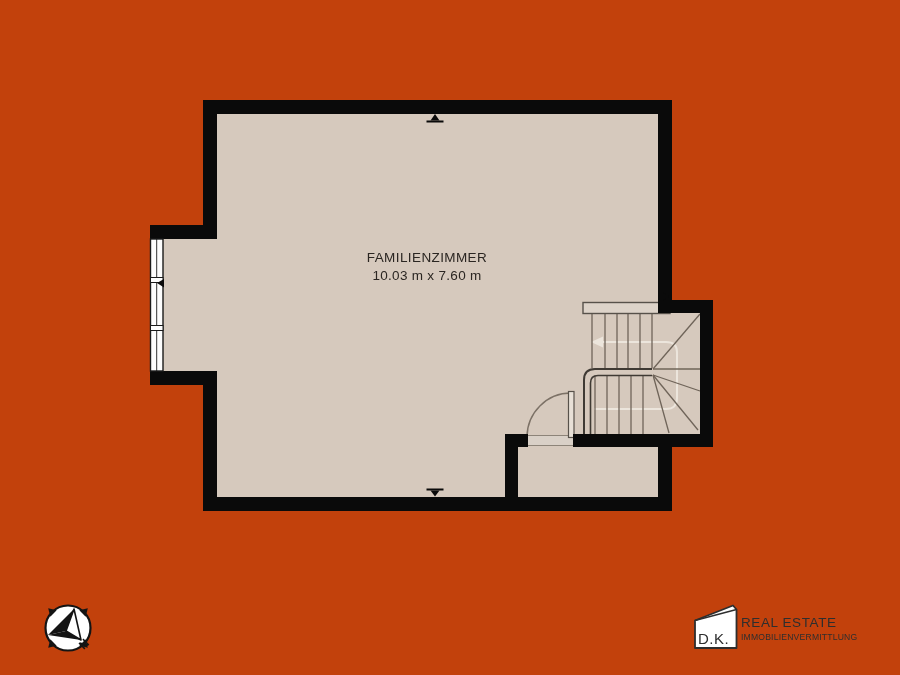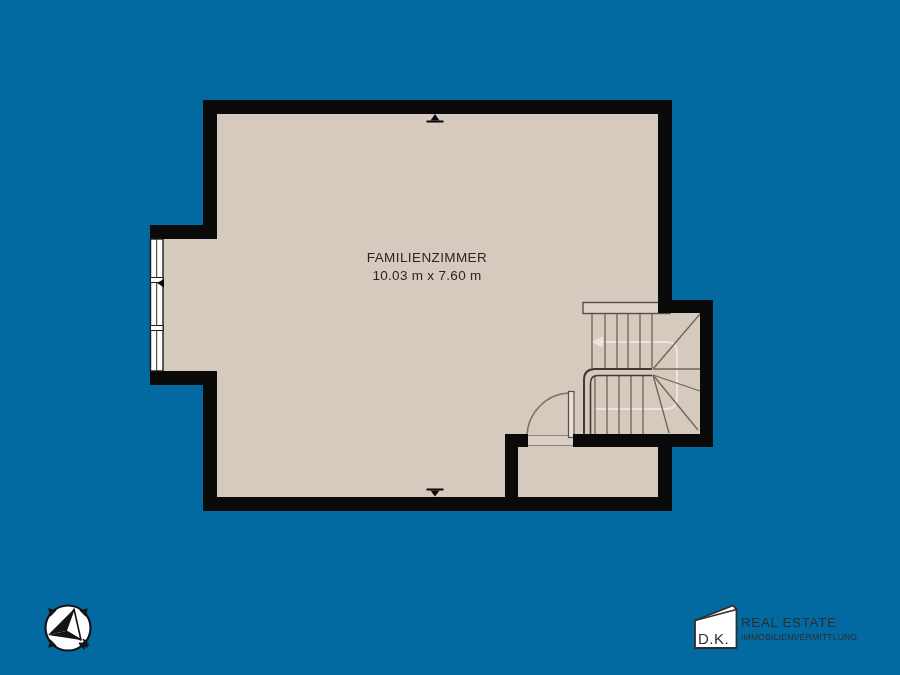--- a/index.html
+++ b/index.html
@@ -1,16 +1,16 @@
 <!DOCTYPE html>
 <html><head>
 <meta charset="utf-8">
 <style>
   html,body{margin:0;padding:0;background:#ffffff;}
-  .page{position:relative;width:900px;height:675px;background:#0369a1;overflow:hidden;
+  .page{position:relative;width:900px;height:675px;background:#c2410c;overflow:hidden;
         font-family:"Liberation Sans", sans-serif;}
   svg{display:block;}
   text{font-family:"Liberation Sans", sans-serif;}
   .room-name{font-size:13.5px;letter-spacing:.4px;fill:#2b2622;}
   .room-dims{font-size:13.5px;letter-spacing:.3px;fill:#2b2622;}
   .brand-main{font-size:13.5px;letter-spacing:.6px;fill:#2e2e2e;}
   .brand-sub{font-size:8.6px;letter-spacing:.2px;fill:#2e2e2e;}
   .brand-mono{font-size:15px;letter-spacing:.5px;fill:#2e2e2e;}
   .north-n{font-size:12px;font-weight:bold;fill:#141414;}
 </style>

